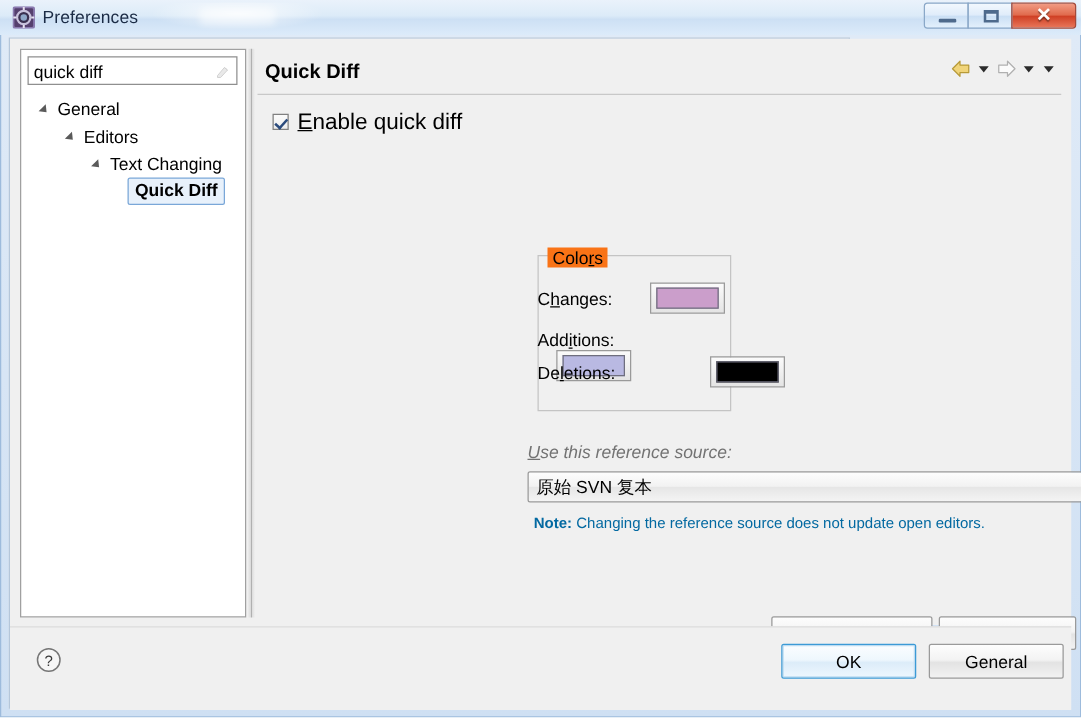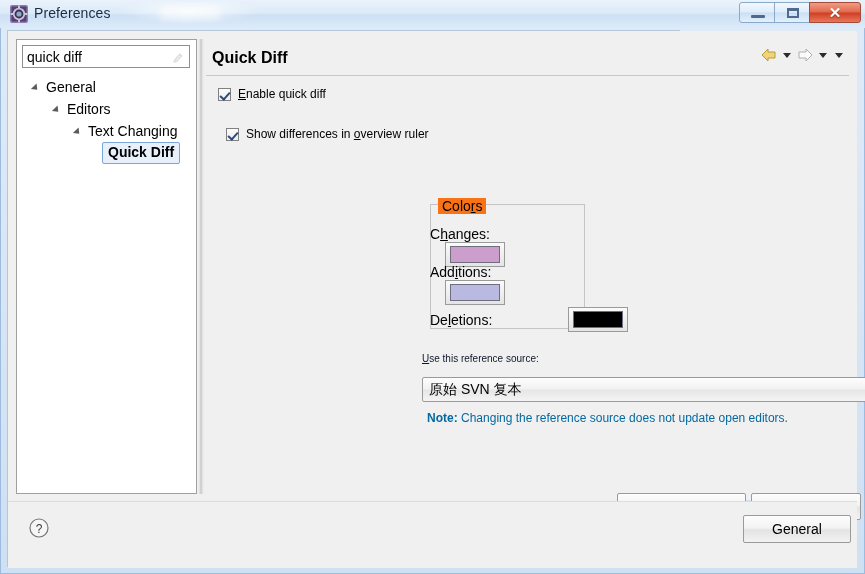--- a/index.html
+++ b/index.html
@@ -254,21 +254,21 @@
     border-left: 4px solid transparent;
     border-right: 4px solid transparent;
     border-top: 5px solid #2b2b2b;
   }
 
   
   .cbrow {
     position: absolute;
     display: flex;
     align-items: center;
-    font-size: 12px;
+    font-size: 18px;
     color: #000;
   }
   .cb {
     width: 13px; height: 13px;
     box-sizing: border-box;
     border: 1px solid #808080;
     background: linear-gradient(to bottom, #fbfbfb, #eeeeee);
     position: relative;
     margin-right: 7px;
     flex: none;
@@ -324,22 +324,23 @@
   .swatch {
     width: 100%; height: 100%;
     border: 1px solid #6e6e7e;
     box-sizing: border-box;
   }
 
   
   .ref-label {
     position: absolute;
     left: 216px; top: 314px;
-    font-size: 10px;
-    color: #0f172a;
+    font-size: 14px;
+    color: #737373;
+    font-style: italic;
   }
   .combo {
     position: absolute;
     left: 216px; top: 338px;
     width: 493px;
     height: 25px;
     box-sizing: border-box;
     border: 1px solid #9a9a9a;
     border-radius: 2px;
     background: linear-gradient(to bottom, #fdfdfd 0%, #f2f2f2 48%, #e6e6e6 52%, #f4f4f4 100%);
@@ -519,43 +520,39 @@
           <span class="nav-caret">
             <i class="caret-g"></i>
           </span>
         </div>
 
         <div class="cbrow" style="left:12px; top:48px;">
           <span class="cb checked"></span>
           <span><span class="u">E</span>nable quick diff</span>
         </div>
 
-        <div class="cbrow" style="left:20px; top:88px;">
-          <span class="cb checked"></span>
-          <span>Show differences in <span class="u">o</span>verview ruler</span>
-        </div>
 
         <div class="groupbox"></div>
         <div class="group-title">Colo<span class="u">r</span>s</div>
 
-        <div class="colorrow" style="left:224px; top:187px;flex-direction:column;">
+        <div class="colorrow" style="left:224px; top:187px;">
           <span class="color-label">C<span class="u">h</span>anges:</span>
           <span class="swatch-btn">
             <span class="swatch" style="background:#cb9ecb"></span>
           </span>
         </div>
 
         <div class="colorrow" style="left:224px; top:225px;flex-direction:column;">
           <span class="color-label">Add<span class="u">i</span>tions:</span>
           <span class="swatch-btn">
             <span class="swatch" style="background:#b9b9e2"></span>
           </span>
         </div>
 
-        <div class="colorrow" style="left:224px; top:268px;gap:48px;">
+        <div class="colorrow" style="left:224px; top:246px;gap:48px;">
           <span class="color-label">De<span class="u">l</span>etions:</span>
           <span class="swatch-btn">
             <span class="swatch" style="background:#000000"></span>
           </span>
         </div>
 
         <div class="ref-label"><span class="u">U</span>se this reference source:</div>
         <div class="combo">
           <span class="combo-text">原始 SVN 复本</span>
 
@@ -575,18 +572,21 @@
       </div>
     </div>
 
     <div class="bottom-bar">
       <span class="help-btn">
         <svg width="22" height="22" viewBox="0 0 22 22">
           <circle cx="11" cy="11" r="9" fill="#f6f6f6" stroke="#767676" stroke-width="1.2"></circle>
           <text x="11" y="15.5" font-family="Liberation Sans, sans-serif" font-size="12" text-anchor="middle" fill="#3c3c3c">?</text>
         </svg>
       </span>
+      <div class="btn btn-ok">
+        <span>OK</span>
+      </div>
       <div class="btn btn-cancel">
         <span>General</span>
       </div>
     </div>
   </div>
 </div>
 
 </body></html>

